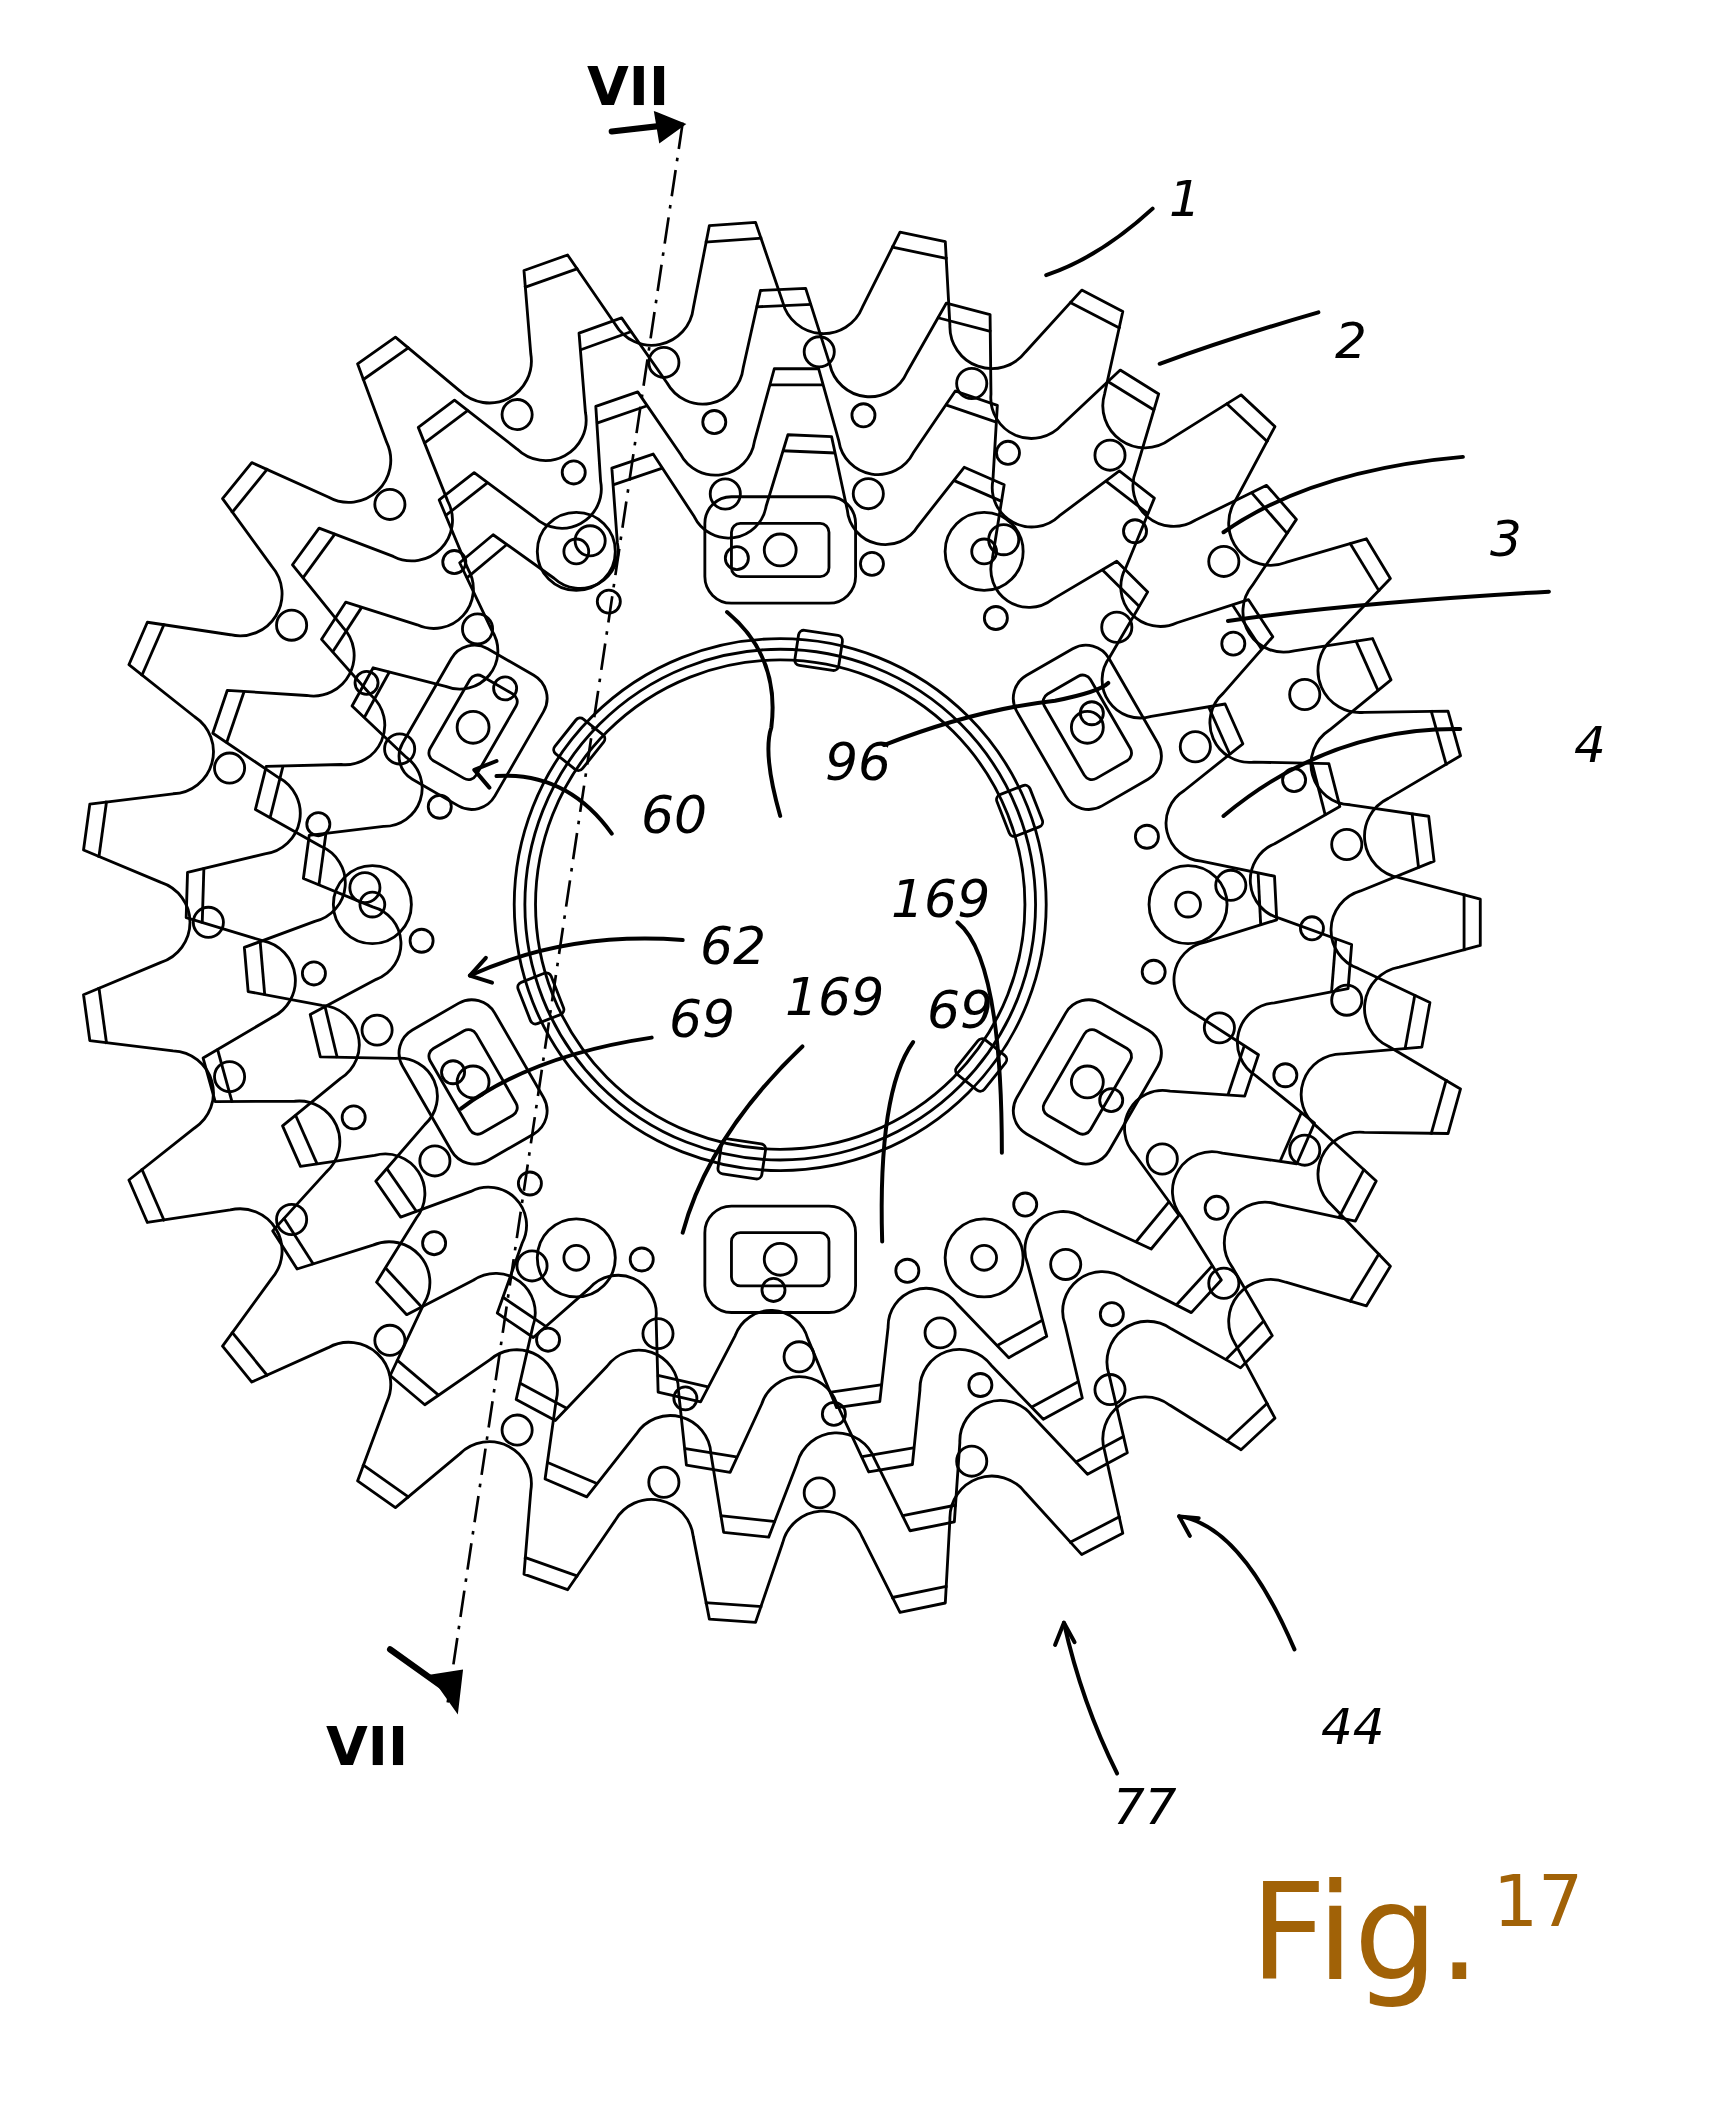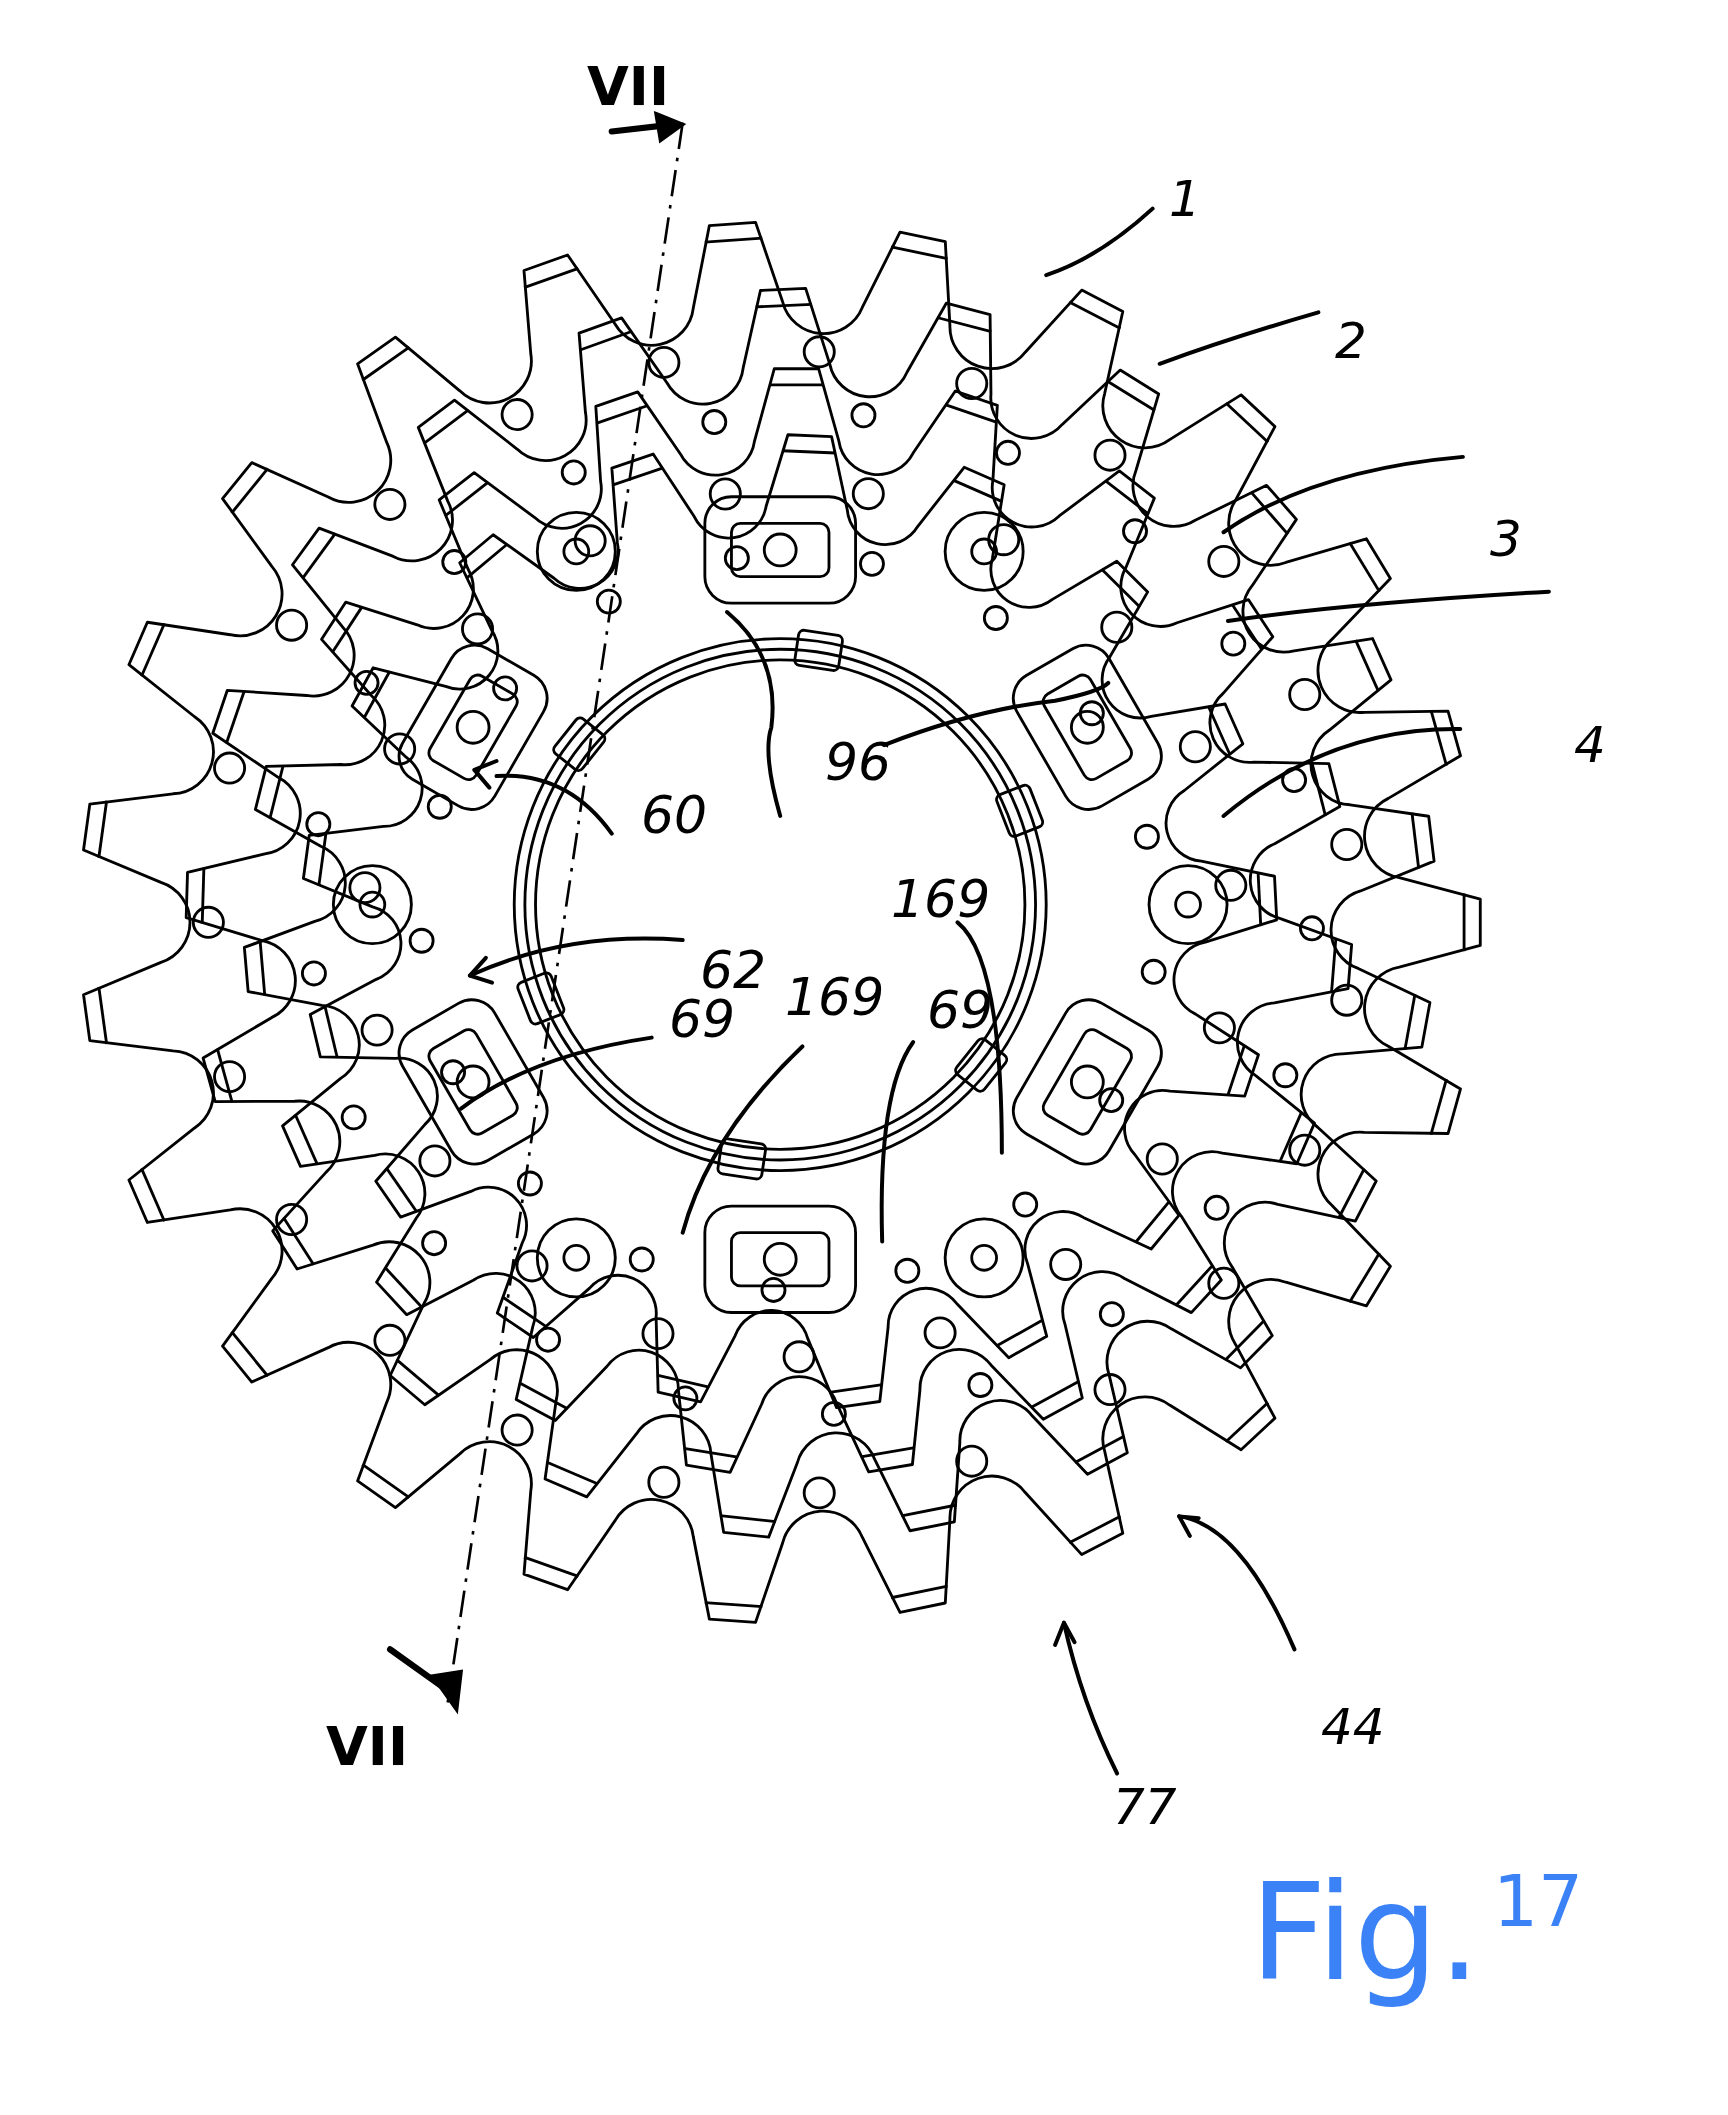--- a/index.html
+++ b/index.html
@@ -4,21 +4,21 @@
 <style>
   html, body { margin: 0; padding: 0; background: #ffffff; }
   body { width: 1728px; height: 2116px; position: relative; overflow: hidden;
          font-family: "DejaVu Sans", sans-serif; color: #000; }
   #drawing { position: absolute; left: 0; top: 0; width: 1728px; height: 2116px; }
   .lbl { position: absolute; font-family: "DejaVu Sans", sans-serif; color: #000;
          font-style: italic; line-height: 1; white-space: nowrap; }
   .lbl-sm { font-size: 52px; }
   .lbl-md { font-size: 50px; }
   .fig { position: absolute; font-family: "DejaVu Sans", sans-serif; font-size: 133px;
-         line-height: 1; color:#3b82f6; }
+         line-height: 1; color:#a16207; }
   .fig sup { font-size: 71px; vertical-align: 53px; margin-left: 12.4px; }
   .roman { position:absolute; font-family:"DejaVu Sans", sans-serif; font-size:54px; font-weight:bold; line-height:1; }
 </style>
 </head>
 <body>
 
 <svg id="drawing" viewBox="0 0 1949 2386" xmlns="http://www.w3.org/2000/svg">
   <g id="sprockets" fill="none" stroke="#000" stroke-width="3.2" stroke-linejoin="round">
       <line x1="1651.3169244259998" y1="1007.5315215321648" x2="1651.3169244259998" y2="1072.4684784678352"></line>
       <circle cx="1518.9924351934333" cy="1127.827488667079" r="17"></circle>
@@ -269,21 +269,21 @@
 <div class="roman" style="left:587px; top:60px;">VII</div>
 <div class="roman" style="left:326px; top:1720px;">VII</div>
 
 <div class="lbl lbl-md" style="left:1169px; top:174px;">1</div>
 <div class="lbl lbl-md" style="left:1335px; top:316px;">2</div>
 <div class="lbl lbl-md" style="left:1490px; top:514px;">3</div>
 <div class="lbl lbl-md" style="left:1574px; top:720px;">4</div>
 
 <div class="lbl lbl-sm" style="left:621px; top:789px;margin-left:20px;">60</div>
 <div class="lbl lbl-sm" style="left:825px; top:736px;">96</div>
-<div class="lbl lbl-sm" style="left:700px; top:944px;">62</div>
+<div class="lbl lbl-sm" style="left:700px; top:920px;">62</div>
 <div class="lbl lbl-sm" style="left:891px; top:873px;">169</div>
 <div class="lbl lbl-sm" style="left:669px; top:993px;">69</div>
 <div class="lbl lbl-sm" style="left:785px; top:971px;">169</div>
 <div class="lbl lbl-sm" style="left:927px; top:984px;">69</div>
 
 <div class="lbl lbl-md" style="left:1321px; top:1658px;margin-top:44px;">44</div>
 <div class="lbl lbl-md" style="left:1113px; top:1782px;">77</div>
 
 <div class="fig" style="left:1250px; top:1866px;">
   <span>Fig.</span><sup>17</sup>

